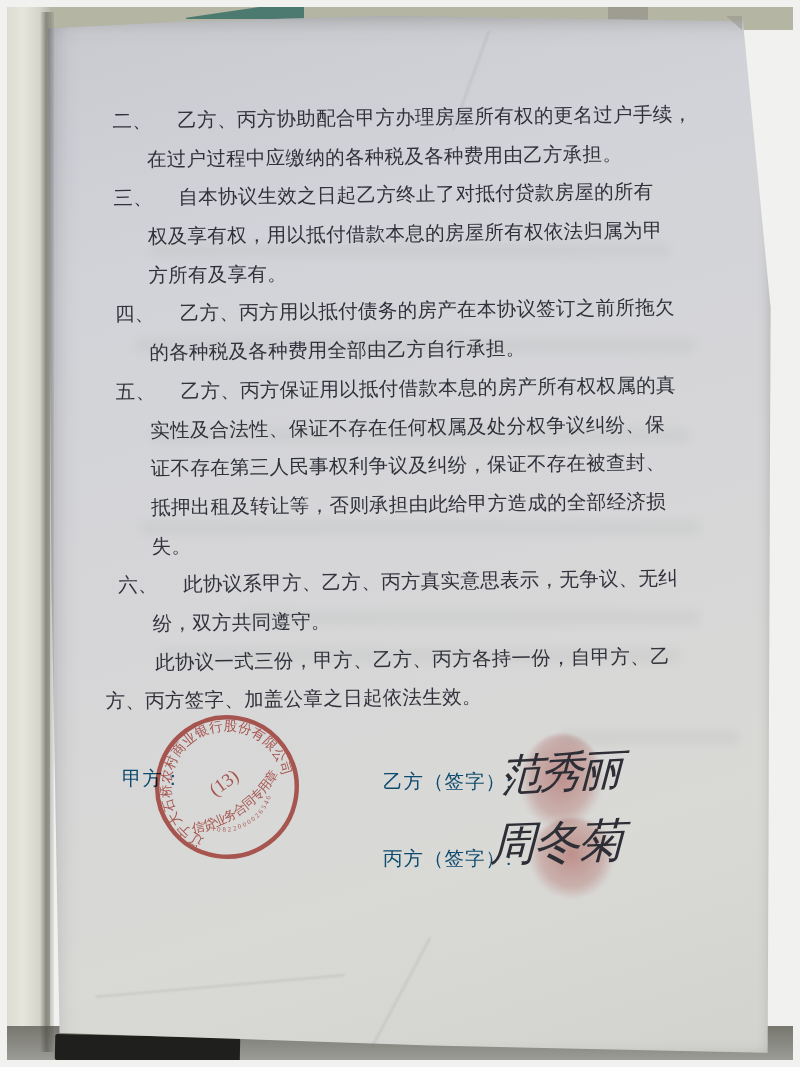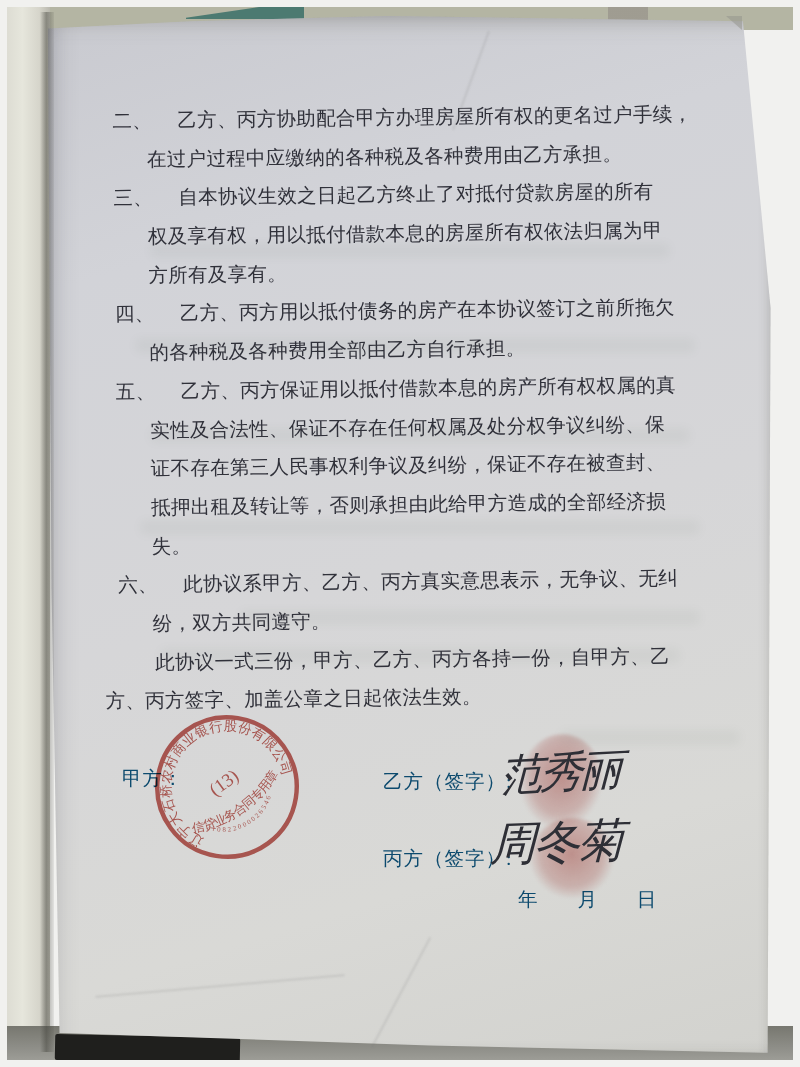--- a/index.html
+++ b/index.html
@@ -120,21 +120,20 @@
     <div class="tl c"><span>失。</span></div>
     <div class="tl s"><span class="num">六、</span><span>此协议系甲方、乙方、丙方真实意思表示，无争议、无纠</span></div>
     <div class="tl c"><span>纷，双方共同遵守。</span></div>
     <div class="tl cl1"><span>此协议一式三份，甲方、乙方、丙方各持一份，自甲方、乙</span></div>
     <div class="tl cl2"><span>方、丙方签字、加盖公章之日起依法生效。</span></div>
   </div>
 
   <div class="plabel" id="party-a">甲方：</div>
   <div class="plabel" id="party-c">丙方（签字）:</div>
   <div class="plabel" id="party-b">乙方（签字）:</div>
-  <div class="plabel" id="date-line">年 月 日</div>
 
   <div class="fp" id="fp-b"></div>
   <div class="fp" id="fp-c"></div>
   <div class="sig" id="sig-b">范秀丽</div>
   <div class="sig" id="sig-c">周冬菊</div>
 
   <svg class="seal" viewBox="0 0 190 190">
     <defs>
       <path id="arcTop" d="M 34.4 130 A 70 70 0 1 1 155.6 130"></path>
       <path id="arcBand" d="M 28 116 A 150 150 0 0 0 162 116"></path>

